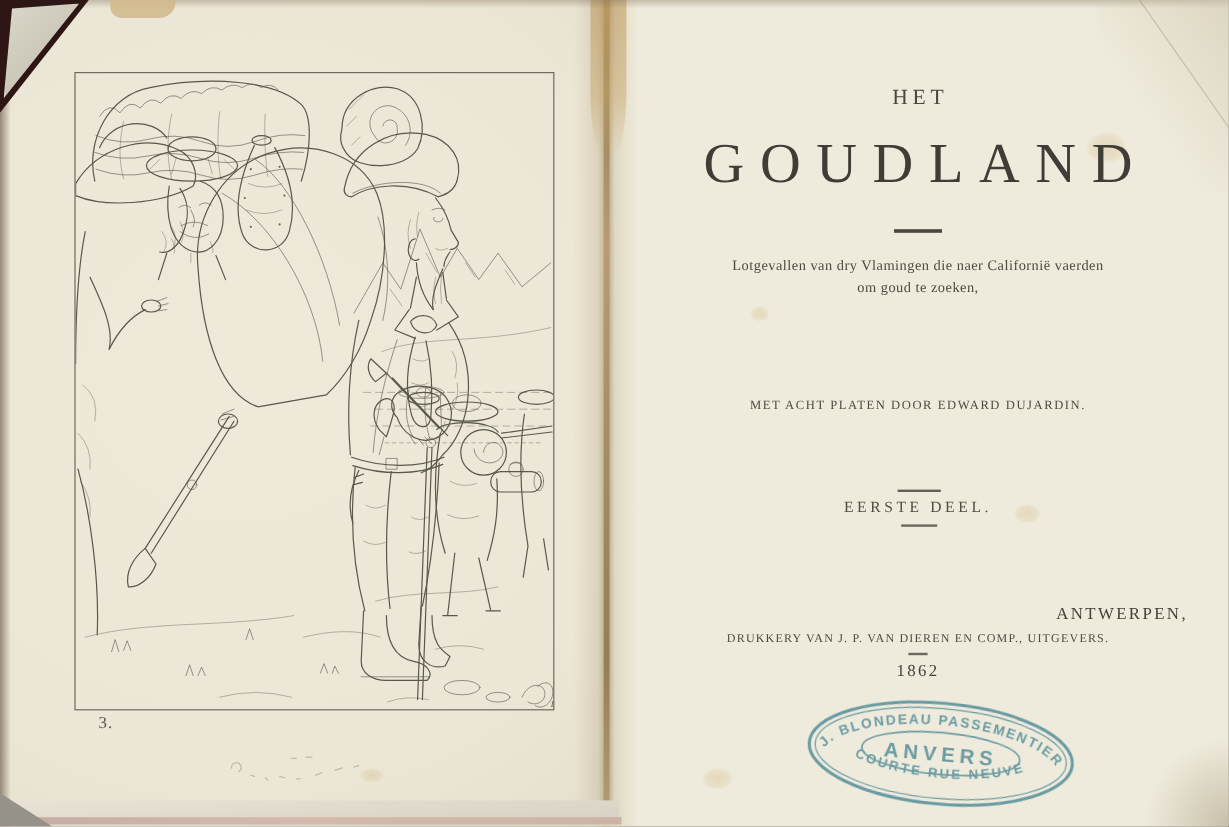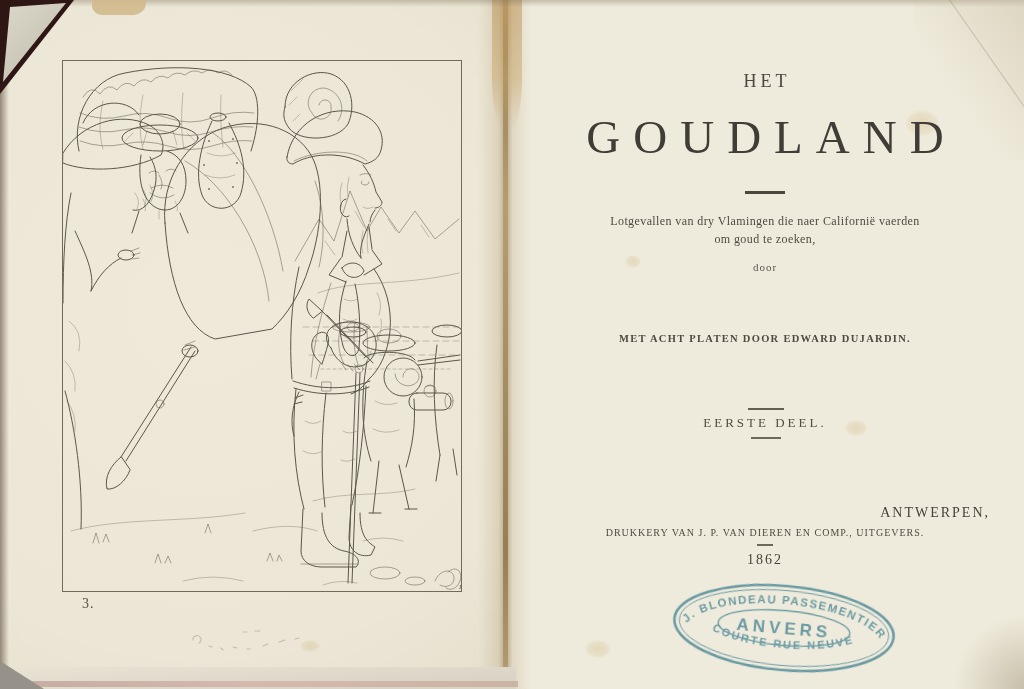--- a/index.html
+++ b/index.html
@@ -75,21 +75,21 @@
   .rp{left:540px;width:450px;text-align:center;color:#46433c;white-space:nowrap;}
   .half-title{top:71px;font-size:18px;letter-spacing:4px;text-indent:4px;color:#4a473f;}
   .book-title{top:110px;font-size:47px;letter-spacing:13px;text-indent:13px;color:#403d37;}
   .rule{background:#4a473f;}
   .rule-title{left:745px;top:191px;width:40px;height:3px;}
   .subtitle{font-size:12px;font-weight:normal;color:#4e4a40;letter-spacing:.4px;}
   .sub1{top:214px;}
   .sub2{top:232px;}
   .byline{top:261px;font-size:11px;color:#5a564d;letter-spacing:1px;}
   .author{top:287px;font-size:17px;letter-spacing:2.5px;word-spacing:10px;color:#45423a;}
-  .plates-note{top:333px;font-size:10.5px;font-weight:bold;letter-spacing:1.3px;color:#4e4a40;}
+  .plates-note{top:333px;font-size:10.5px;font-weight:normal;letter-spacing:1.3px;color:#4e4a40;}
   .rule-vol-top{left:748px;top:408px;width:36px;height:2px;opacity:.85;}
   .volume{top:415px;font-size:13px;letter-spacing:3px;color:#4f4c44;}
   .rule-vol-bot{left:751px;top:437px;width:30px;height:2px;opacity:.8;}
   .city{top:505px;font-size:14px;letter-spacing:2px;color:#45423a;text-align:right;}
   .printer{top:527px;font-size:10px;letter-spacing:1px;color:#4e4a40;}
   .rule-imprint{left:757px;top:544px;width:16px;height:2px;opacity:.8;}
   .year{top:552px;font-size:14px;letter-spacing:2px;color:#45423a;text-align:center;}
 
   
   .stamp{left:668px;top:581px;width:232px;height:94px;transform:rotate(5deg);
@@ -288,21 +288,20 @@
     <path d="M8 14 a4 4 0 1 1 6 3 M24 20 l3 1 M36 22 l2 2 M48 21 l4 1 M62 23 l3 0 M78 20 l5 -2 M94 16 l6 -2 M110 13 l4 -1 M58 6 l4 0 M70 5 l5 0" fill="none" stroke="#8f8a7c" stroke-width="1.1" stroke-linecap="round"></path>
   </svg>
 
   <div class="rp book-title">GOUDLAND</div>
   <div class="rp half-title">HET</div>
   <div class="rule rule-title"></div>
 
   <div class="rp subtitle sub1">Lotgevallen van dry Vlamingen die naer Californië vaerden</div>
   <div class="rp subtitle sub2">om goud te zoeken,</div>
 
-  <div class="rp byline">door</div>
   <div class="rp plates-note">MET ACHT PLATEN DOOR EDWARD DUJARDIN.</div>
 
   <div class="rule rule-vol-top"></div>
   <div class="rp volume">EERSTE DEEL.</div>
   <div class="rule rule-vol-bot"></div>
 
   <div class="rp city">ANTWERPEN,</div>
   <div class="rp printer">DRUKKERY VAN J. P. VAN DIEREN EN COMP., UITGEVERS.</div>
   <div class="rule rule-imprint"></div>
   <div class="rp year">1862</div>

